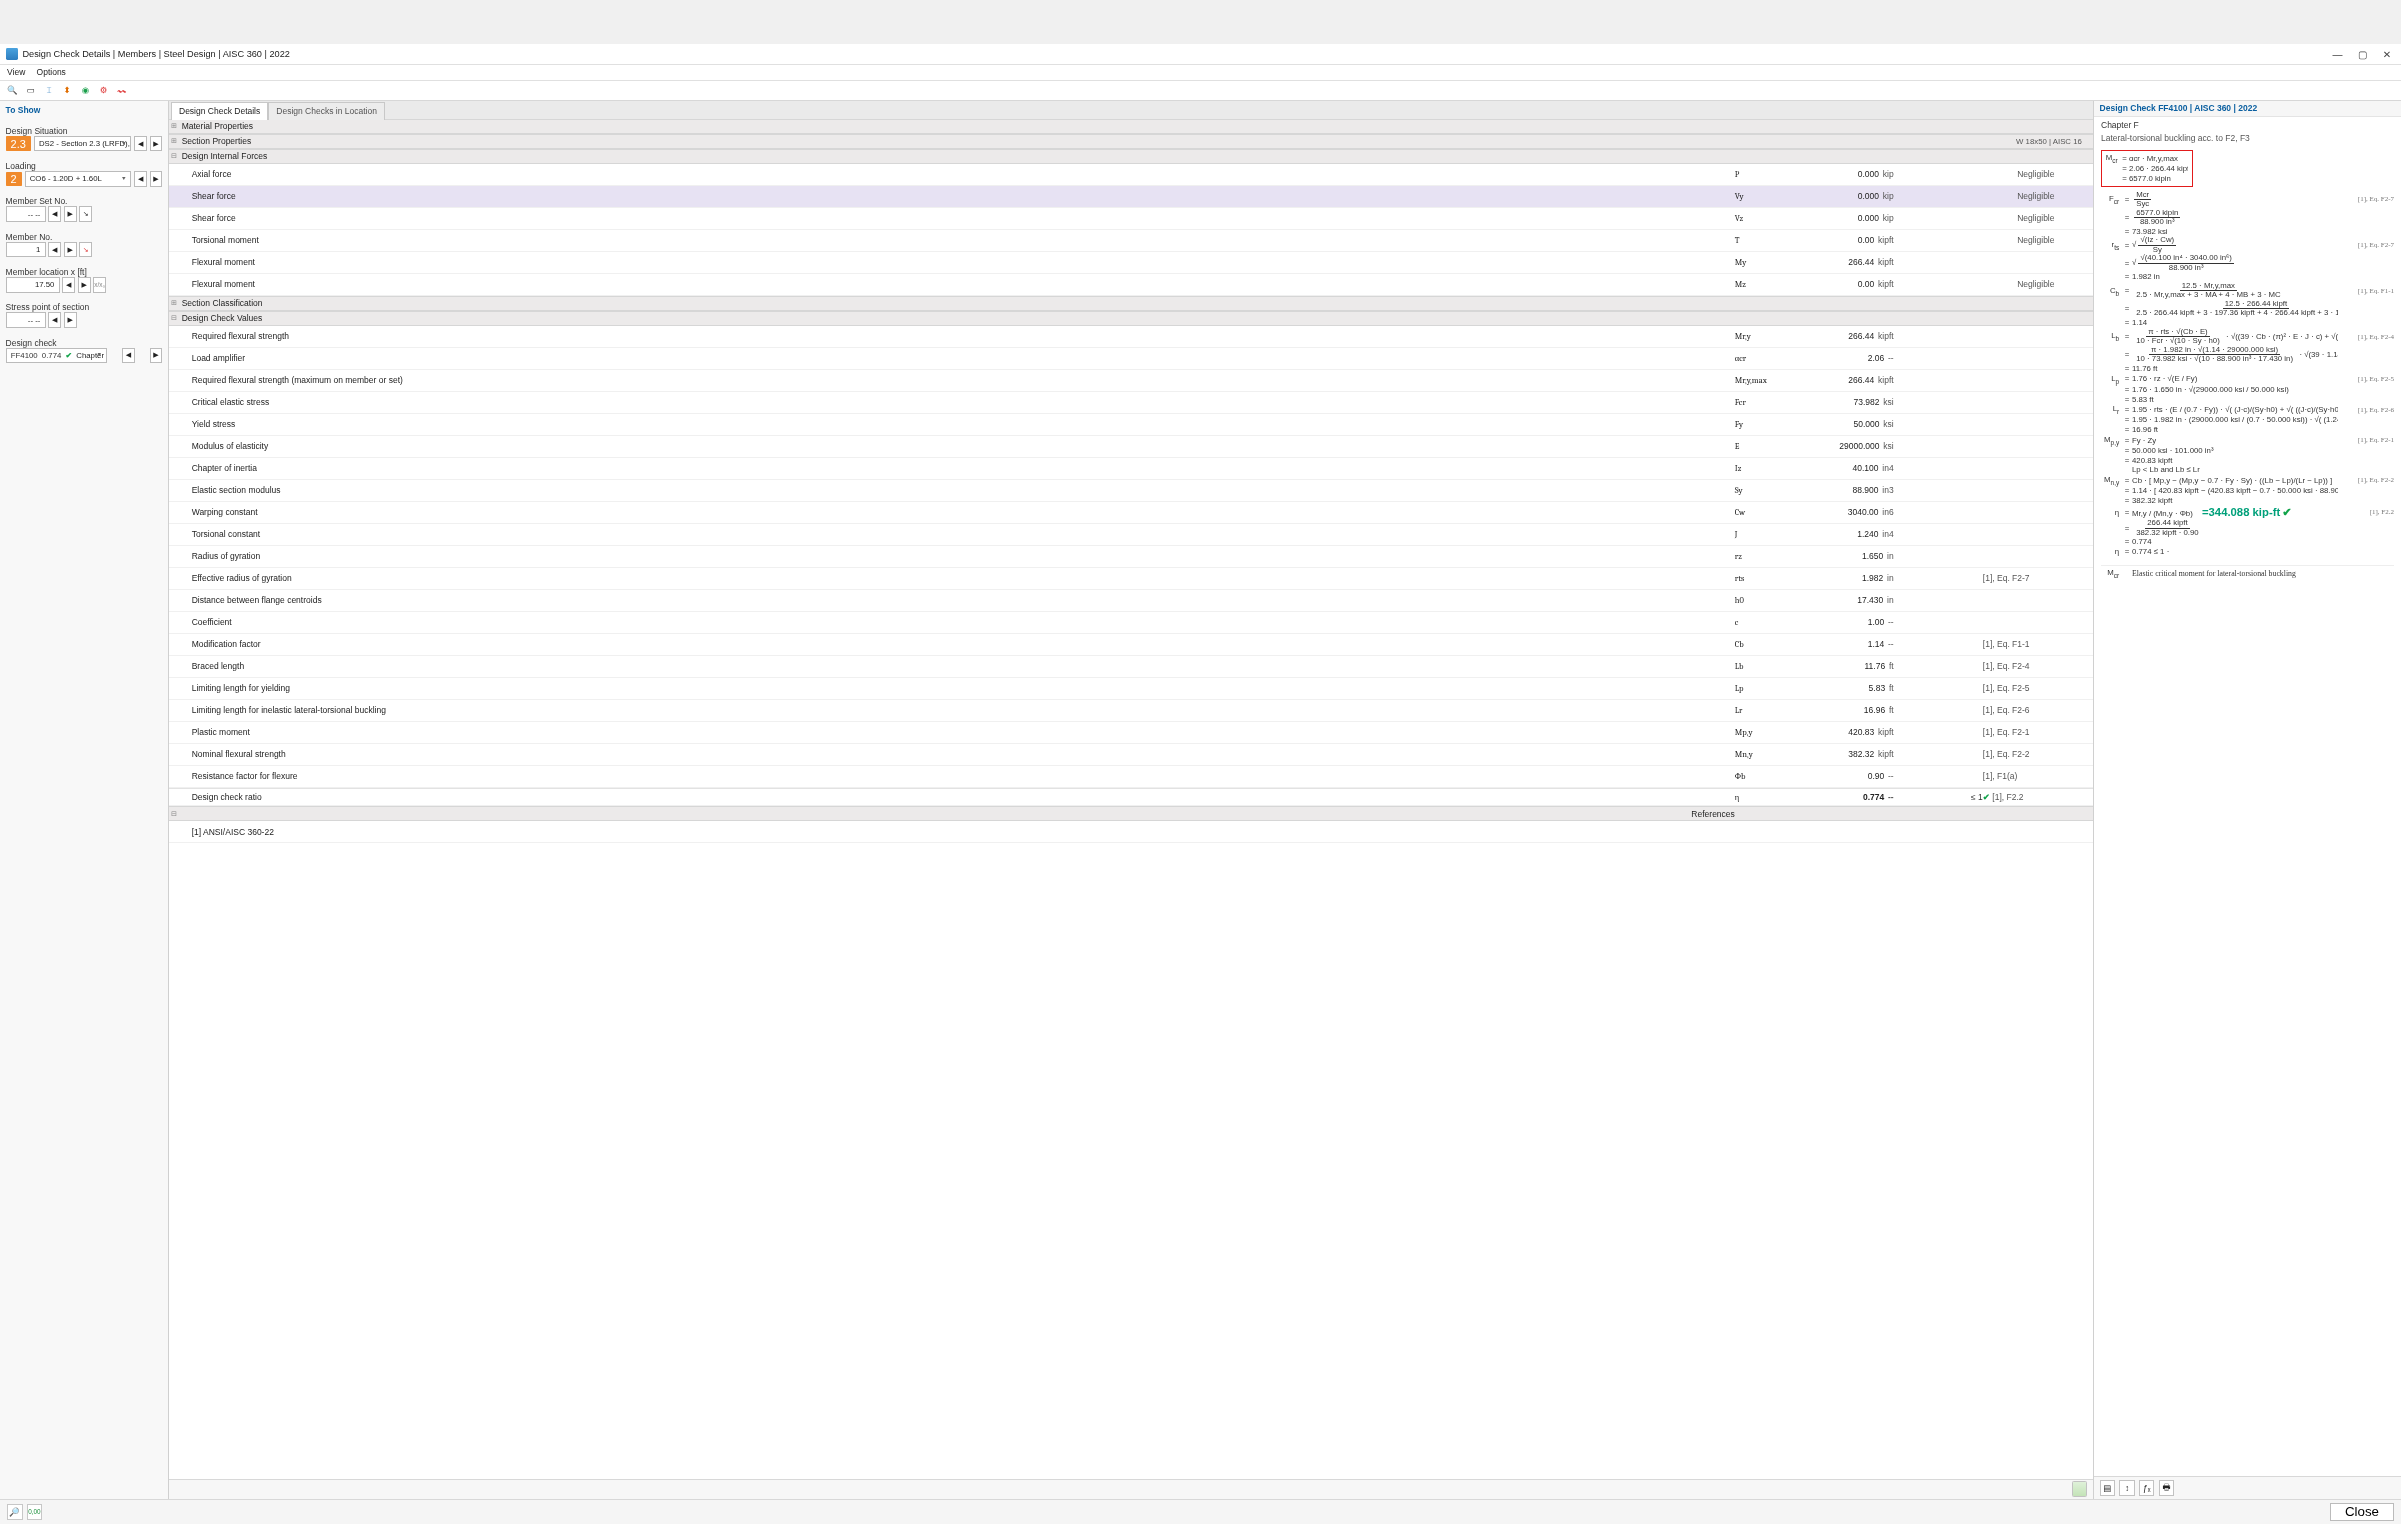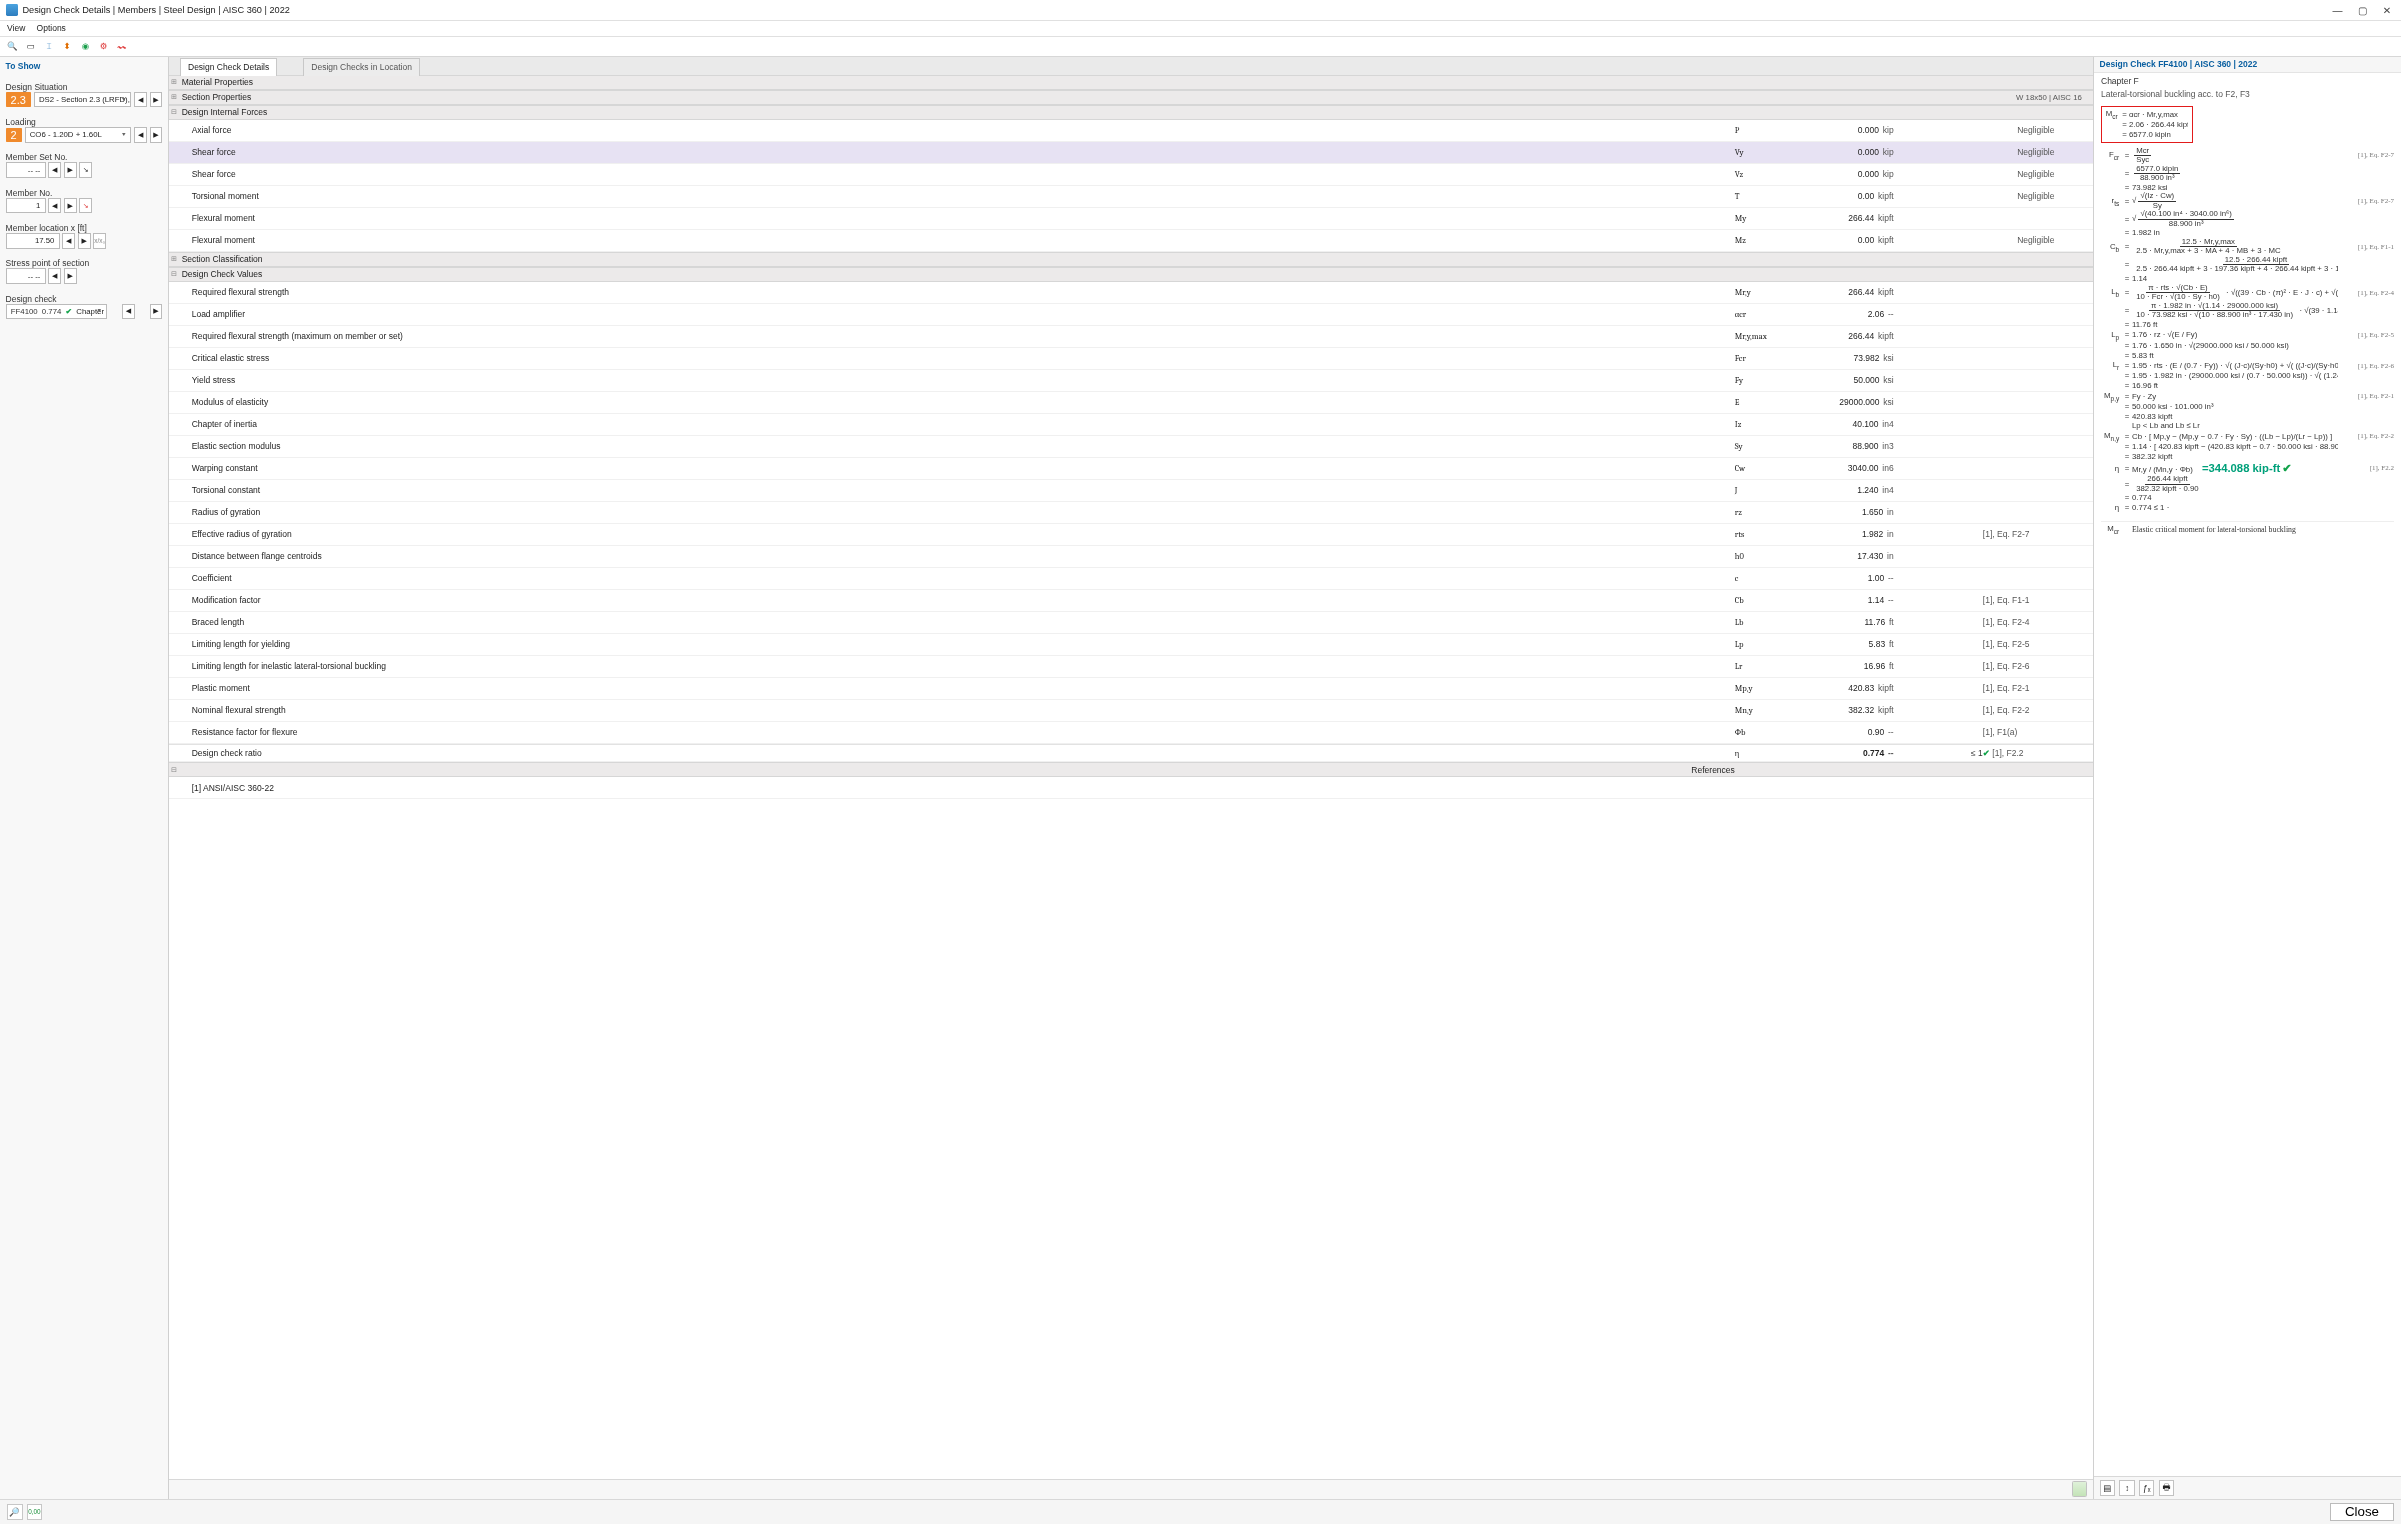--- a/index.html
+++ b/index.html
@@ -1,17 +1,17 @@
 <!DOCTYPE html>
 <html style="font-size:11.3px"><head>
 <meta charset="utf-8">
 <style>
 * { box-sizing: border-box; margin: 0; padding: 0; font-family: "Segoe UI", Tahoma, sans-serif; }
 body { background: #f0f0f0; font-size: 8.5px; color: #222; overflow: hidden; height: 100vh; display: flex; flex-direction: column; }
-.titlebar { background: #fff; height: 21px; display: flex; align-items: center; padding: 0 5.6px; border-bottom: 0.7px solid #e0e0e0; }
+.titlebar { background: #fff; height: 21px; display: flex; align-items: center; padding: 0 5.6px; border-bottom: 0.7px solid #e0e0e0; margin-top: 44px; }
 .titlebar .app-icon { width: 12.7px; height: 12.7px; background: linear-gradient(#4aa3df,#2d7dbf); border-radius: 1.4px; margin-right: 4.2px; }
 .titlebar .title-text { font-size: 9.2px; }
 .titlebar .win-controls { margin-left: auto; display: flex; gap: 15.5px; padding-right: 4.2px; color: #444; }
 .titlebar .win-controls span { cursor: pointer; font-size: 10px; }
 .menubar { background: #fff; height: 15.5px; display: flex; align-items: center; gap: 11.3px; padding: 0 7px; border-bottom: 0.7px solid #e0e0e0; }
 .menubar span { cursor: pointer; }
 .toolbar { background: #fff; height: 20px; display: flex; align-items: center; gap: 4.2px; padding: 0 5.6px; border-bottom: 0.7px solid #d7d7d7; }
 .toolbar .tbtn { width: 14px; height: 14px; display: inline-flex; align-items: center; justify-content: center; cursor: pointer; }
 .content { flex: 1; display: flex; min-height: 0; background: #f3f3f3; }
 .sidebar { width: 169px; border-right: 0.7px solid #d0d0d0; display: flex; flex-direction: column; padding: 4.2px 5.6px; gap: 7px; overflow-y: auto; background: #f8f8f8; }
@@ -22,21 +22,21 @@
 .combo { flex: 1; background: #fff; border: 0.7px solid #bbb; height: 15.5px; display: flex; align-items: center; padding: 0 4.2px; font-size: 7.8px; position: relative; overflow: hidden; white-space: nowrap; }
 .combo::after { content: "⯆"; position: absolute; right: 4.2px; color: #666; font-size: 6.4px; }
 .navbtn { width: 12.7px; height: 15.5px; border: 0.7px solid #bbb; background: #fff; display: inline-flex; align-items: center; justify-content: center; font-size: 7px; cursor: pointer; }
 .smallfield { width: 40px; background: #fff; border: 0.7px solid #bbb; height: 15.5px; display: flex; align-items: center; justify-content: flex-end; padding: 0 4.2px; font-size: 7.8px; }
 .check-row { display:flex; align-items:flex-end; gap:15px; }
 .check-row .id { color:#333; }
 .check-row .ratio { color:#333; }
 .greencheck { color:#12a34a; font-weight:bold; }
 .main { flex: 1; display: flex; min-width: 0; }
 .center { flex: 1; display: flex; flex-direction: column; border-right: 0.7px solid #d0d0d0; min-width:0; }
-.tabs { height: 18.4px; display: flex; align-items: flex-end; background: #eaeaea; padding: 0 11px; gap: 26px; }
+.tabs { height: 18.4px; display: flex; align-items: flex-end; background: #eaeaea; padding: 0 2px; }
 .tab { padding: 3.5px 7px; font-size: 8.5px; background: #fdfdfd; border: 0.7px solid #c8c8c8; border-bottom: none; position: relative; top: 0.7px; cursor:pointer; }
 .tab.active { background: #fff; }
 .tab.inactive { background: #ececec; color:#555; }
 .grid { flex: 1; overflow-y: auto; background: #fff; font-size: 8.5px; }
 .grid-row { display: grid; grid-template-columns: 12.7px 1fr 64px 99px 85px 106px; align-items: center; border-bottom: 0.7px solid #f0f0f0; height: 22px; padding-right: 4.2px; }
 .grid-row.header { background: #eceaea; font-weight: 500; height: 15px; border-top:0.7px solid #d6d6d6; border-bottom:0.7px solid #d6d6d6; }
 .grid-row.sel { background: #e7e2f3; }
 .tog { display:inline-flex; align-items:center; justify-content:center; width:10px; height:10px; color:#888; font-size:7px; cursor:pointer; }
 .name { padding-left: 10px; }
 .name.root { padding-left: 0; font-weight:500; }

